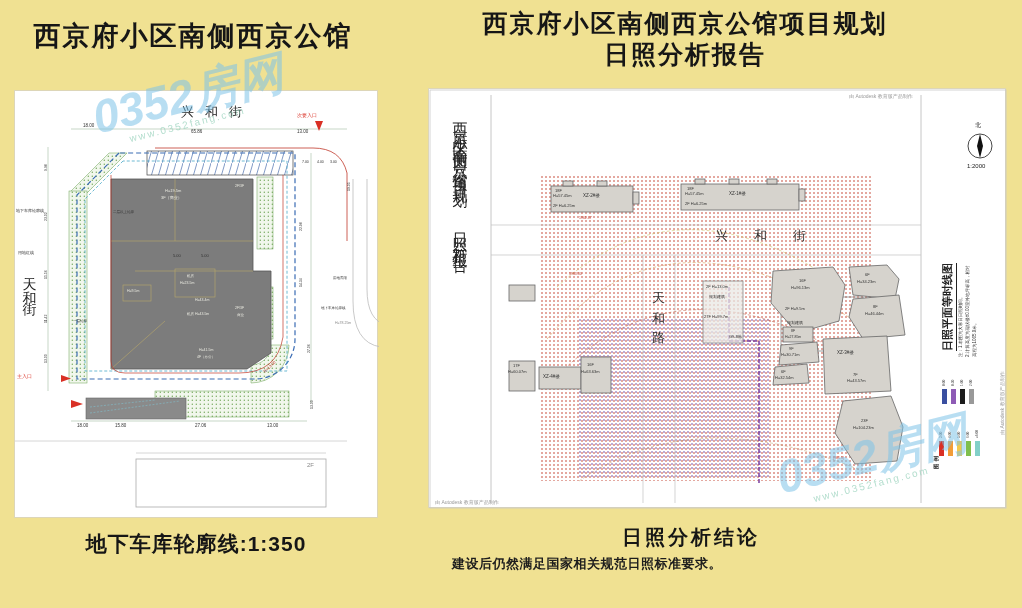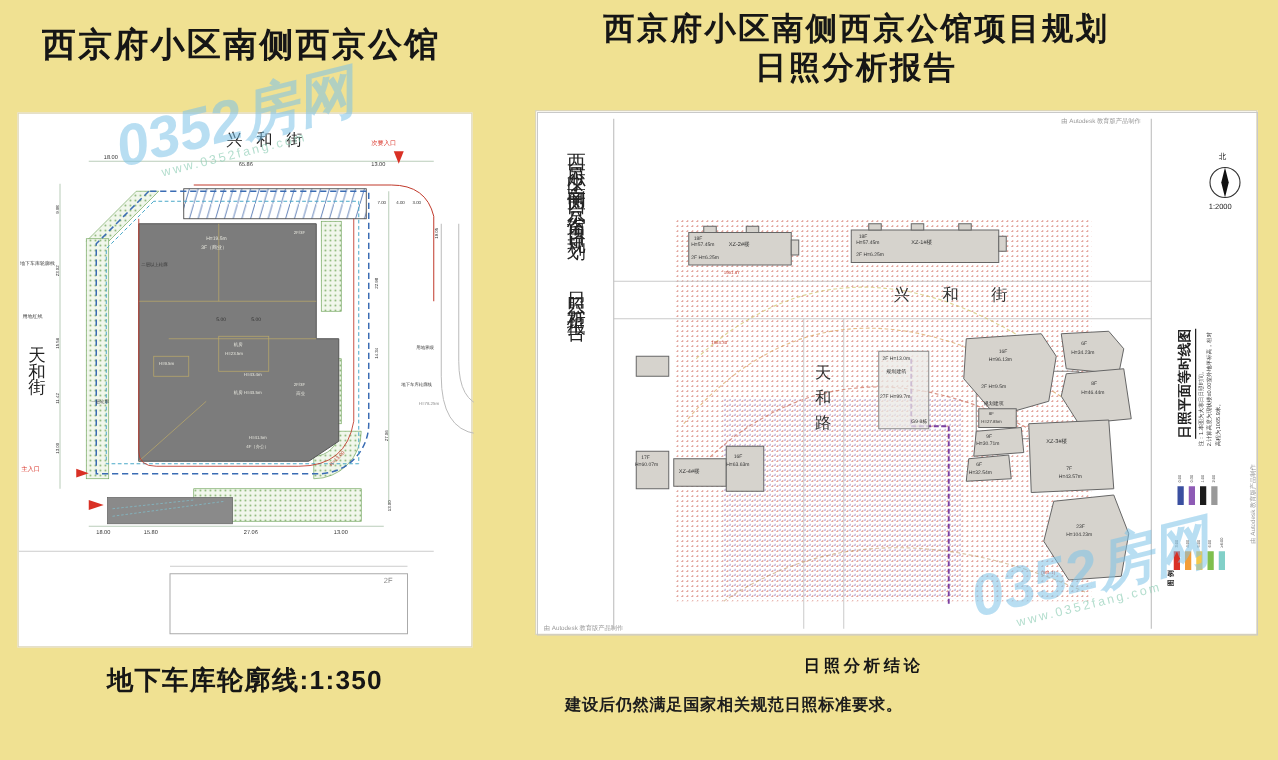--- a/index.html
+++ b/index.html
@@ -276,21 +276,21 @@
       <span class="lbl" style="left: 352px; top: 281px; font-size: 4px;">6F</span>
       <span class="lbl" style="left: 346px; top: 287px; font-size: 4px;">H=32.54m</span>
       <span class="lbl" style="left: 424px; top: 284px; font-size: 4px;">7F</span>
       <span class="lbl" style="left: 418px; top: 290px; font-size: 4px;">H=43.57m</span>
       <span class="lbl" style="left: 432px; top: 330px; font-size: 4px;">23F</span>
       <span class="lbl" style="left: 424px; top: 337px; font-size: 4px;">H=104.23m</span>
       <span class="lbl" style="left: 404px; top: 368px; font-size: 3.5px; color: rgb(192, 57, 43);">(961.1)</span>
     </div>
 </div>
 
-<div class="caption" style="left:428px;top:524px;width:526px;font-size:13px;letter-spacing:3px;">日照分析结论</div>
+<div class="caption" style="left:428px;top:524px;width:526px;font-size:20px;letter-spacing:3px;">日照分析结论</div>
 <div class="conclusion-body" style="left:452px;top:551px;width:520px;">
   <div>建设后仍然满足国家相关规范日照标准要求。</div>
 </div>
 
 <div id="watermarks">
     <div class="wm" style="left: 88px; top: 96px;">
       <span class="wm-main" style="font-size: 46px;">0352房网</span>
       <span class="wm-sub">www.0352fang.com</span>
     </div>
     <div class="wm" style="left: 772px; top: 456px;">

